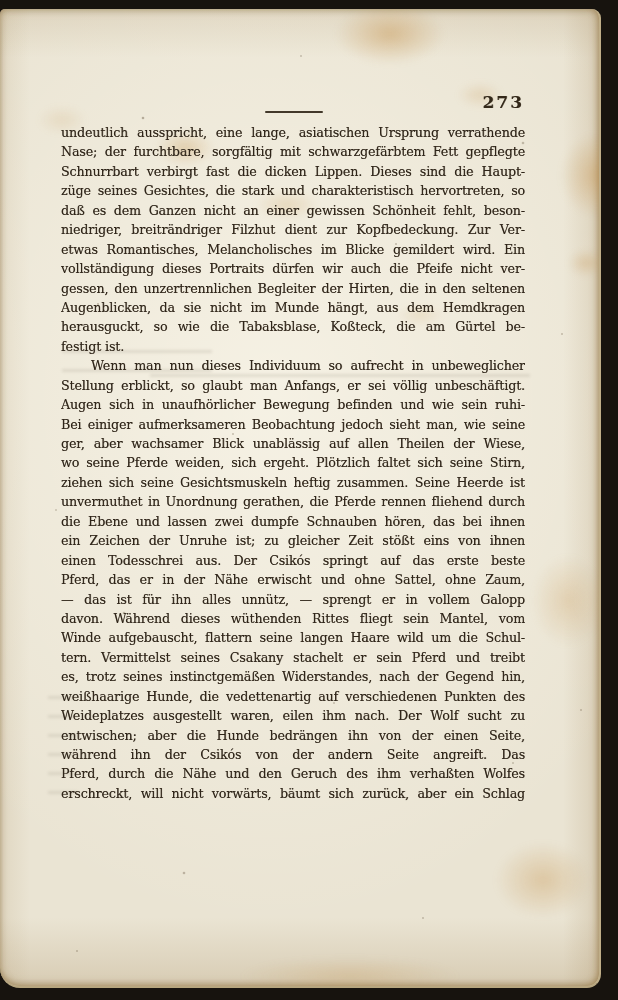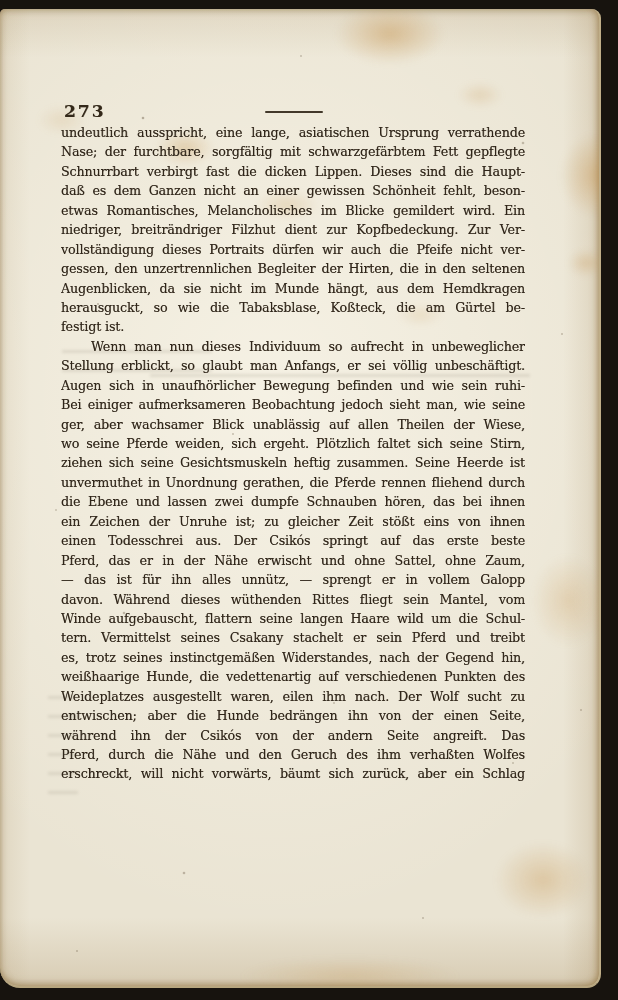--- a/index.html
+++ b/index.html
@@ -22,21 +22,21 @@
     border-right:2px solid #bfae88;
     border-bottom:2px solid #b7a67f;
     box-shadow:
       inset -4px 0 7px -2px rgba(150,120,70,.5),
       inset 0 -4px 7px -2px rgba(150,120,70,.55),
       inset 4px 0 9px -4px rgba(140,115,70,.35),
       inset 0 5px 9px -4px rgba(140,115,70,.4);
     overflow:hidden;
   }
   
-  .pagenum-wrap{position:absolute;left:64px;top:92px;width:460px;text-align:left;z-index:6;}
+  .pagenum-wrap{position:absolute;left:64px;top:83px;width:460px;text-align:right;z-index:6;}
   .pagenum{
     display:inline-block;font-size:17px;font-weight:700;letter-spacing:2px;
     color:#332819;text-shadow:.4px .4px .4px rgba(51,40,25,.45);
   }
   .pagenum-rule{
     position:absolute;left:265px;top:102px;width:58px;height:2px;
     background:#42382a;z-index:6;border-radius:1px;
   }
   
   .text-block{
@@ -108,23 +108,24 @@
   <div class="pagenum-wrap">
     <span class="pagenum">273</span>
   </div>
   <div class="pagenum-rule"></div>
 
   <div class="text-block" id="text-block">
       <div>
         <div class="line">undeutlich ausspricht, eine lange, asiatischen Ursprung verrathende</div>
         <div class="line">Nase; der furchtbare, sorgfältig mit schwarzgefärbtem Fett gepflegte</div>
         <div class="line">Schnurrbart verbirgt fast die dicken Lippen. Dieses sind die Haupt-</div>
+        <div class="line">züge seines Gesichtes, die stark und charakteristisch hervortreten, so</div>
         <div class="line">daß es dem Ganzen nicht an einer gewissen Schönheit fehlt, beson-</div>
+        <div class="line">niedriger, breiträndriger Filzhut dient zur Kopfbedeckung. Zur Ver-</div>
         <div class="line">etwas Romantisches, Melancholisches im Blicke gemildert wird. Ein</div>
-        <div class="line">niedriger, breiträndriger Filzhut dient zur Kopfbedeckung. Zur Ver-</div>
         <div class="line">vollständigung dieses Portraits dürfen wir auch die Pfeife nicht ver-</div>
         <div class="line">gessen, den unzertrennlichen Begleiter der Hirten, die in den seltenen</div>
         <div class="line">Augenblicken, da sie nicht im Munde hängt, aus dem Hemdkragen</div>
         <div class="line">herausguckt, so wie die Tabaksblase, Koßteck, die am Gürtel be-</div>
         <div class="line endline">festigt ist.</div>
       </div>
       <div>
         <div class="line indent">Wenn man nun dieses Individuum so aufrecht in unbeweglicher</div>
         <div class="line">Stellung erblickt, so glaubt man Anfangs, er sei völlig unbeschäftigt.</div>
         <div class="line">Augen sich in unaufhörlicher Bewegung befinden und wie sein ruhi-</div>

